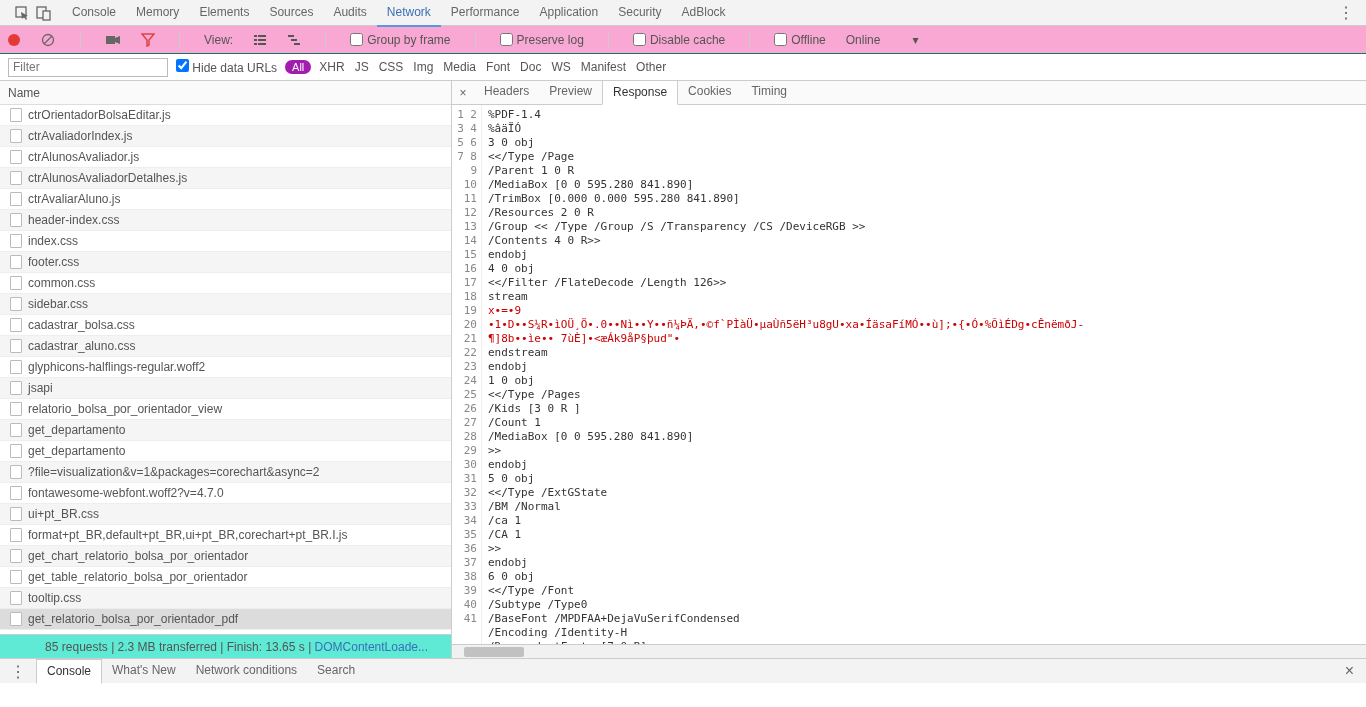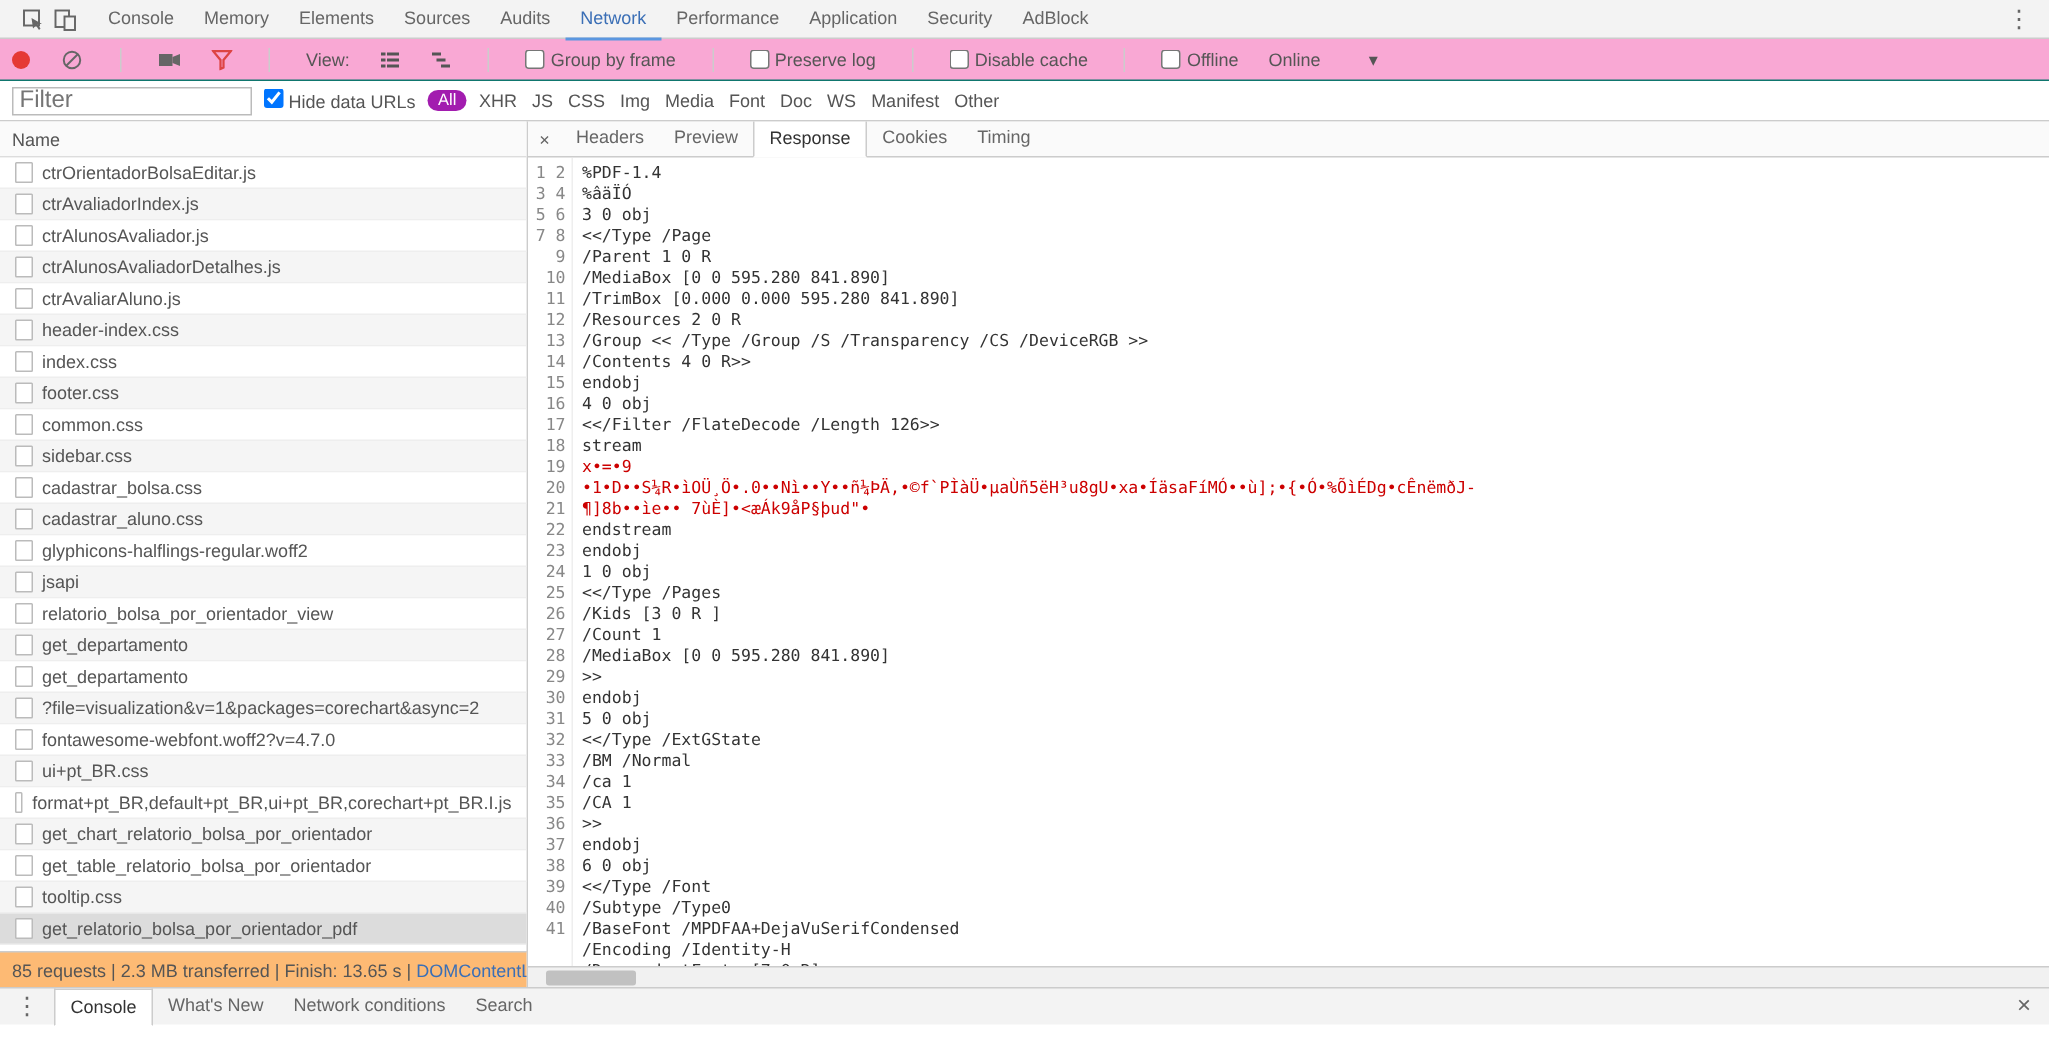--- a/index.html
+++ b/index.html
@@ -8,36 +8,36 @@
 .tabbar .icons { display: flex; gap: 6px; padding: 0 10px; }
 .tabbar .tab { padding: 0 10px; line-height: 26px; color: #666; cursor: pointer; }
 .tabbar .tab.active { color: #3b6fb6; border-bottom: 2px solid #5b97e0; }
 .tabbar .spacer { flex: 1; }
 .dots { font-size: 16px; color: #666; padding: 0 8px; }
 .toolbar { display: flex; align-items: center; height: 28px; border-bottom: 1px solid #0f766e; background: #f9a8d4; padding: 0 8px; gap: 20px; }
 .toolbar .sep { width: 1px; height: 16px; background: #ccc; margin: 0 4px; }
 .toolbar label { display: flex; align-items: flex-start; gap: 4px; color: #555; }
 .toolbar input[type=checkbox] { margin: 0; }
 .filterbar { display: flex; align-items: center; height: 27px; border-bottom: 1px solid #ccc; padding: 0 8px; gap: 8px; }
-.filterbar input[type=text] { width: 160px; height: 19px; border: 1px solid #bbb; padding: 0 4px; font-size: 16px; color: #888; }
+.filterbar input[type=text] { width: 160px; height: 19px; border: 1px solid #bbb; padding: 0 4px; font-size: 12px; color: #888; }
 .filterbar .pill { background: #a21caf; color: #fff; border-radius: 8px; padding: 1px 7px; font-size: 11px; }
 .filterbar .type { color: #555; cursor: pointer; }
 .content { display: flex; height: 577px; }
-.left-pane { width: 352px; border-right: 1px solid #ccc; display: flex; flex-direction: column; }
+.left-pane { width: 452px; border-right: 1px solid #ccc; display: flex; flex-direction: column; }
 .left-pane .hdr { height: 24px; line-height: 24px; padding: 0 8px; border-bottom: 1px solid #ddd; background: #fafafa; color: #555; }
 .rows { flex: 1; overflow-y: scroll; position: relative; }
 .rows::-webkit-scrollbar { width: 14px; }
 .rows::-webkit-scrollbar-track { background: #f1f1f1; }
 .rows::-webkit-scrollbar-thumb { background: #c1c1c1; }
 .row { height: 21px; display: flex; align-items: center; padding: 0 10px; gap: 6px; border-bottom: 1px solid #eee; }
 .row.sel { background: #dcdcdc; }
 .row:nth-child(odd):not(.sel) { background: #fff; }
 .row:nth-child(even):not(.sel) { background: #f5f5f5; }
 .doc-ic { width: 12px; height: 14px; border: 1px solid #bbb; border-radius: 1px; background: #fff; }
-.status { height: 24px; line-height: 24px; border-top: 1px solid #ccc; padding: 0 8px; color: #555; background: #fdba74; white-space: nowrap; overflow: hidden; }
+.status { height: 24px; line-height: 24px; border-top: 1px solid #ccc; padding: 0 23px; color: #555; background: #5eead4; white-space: nowrap; overflow: hidden; text-align: right; }
 .status .dom { color: #3b6fb6; }
 .right-pane { flex: 1; display: flex; flex-direction: column; overflow: hidden; }
 .rtabs { height: 24px; display: flex; align-items: center; border-bottom: 1px solid #ccc; background: #fafafa; }
 .rtabs .close { width: 22px; text-align: center; color: #666; cursor: pointer; }
 .rtabs .rtab { padding: 0 10px; line-height: 23px; color: #666; cursor: pointer; }
 .rtabs .rtab.active { border: 1px solid #ccc; border-bottom: 1px solid #fff; background: #fff; color: #333; }
 .code-wrap { flex: 1; display: flex; overflow-y: scroll; font-family: Menlo, Consolas, monospace; font-size: 11px; line-height: 14px; position: relative; }
 .code-wrap::-webkit-scrollbar { width: 14px; }
 .code-wrap::-webkit-scrollbar-track { background: #f1f1f1; }
 .code-wrap::-webkit-scrollbar-thumb { background: #c1c1c1; }

